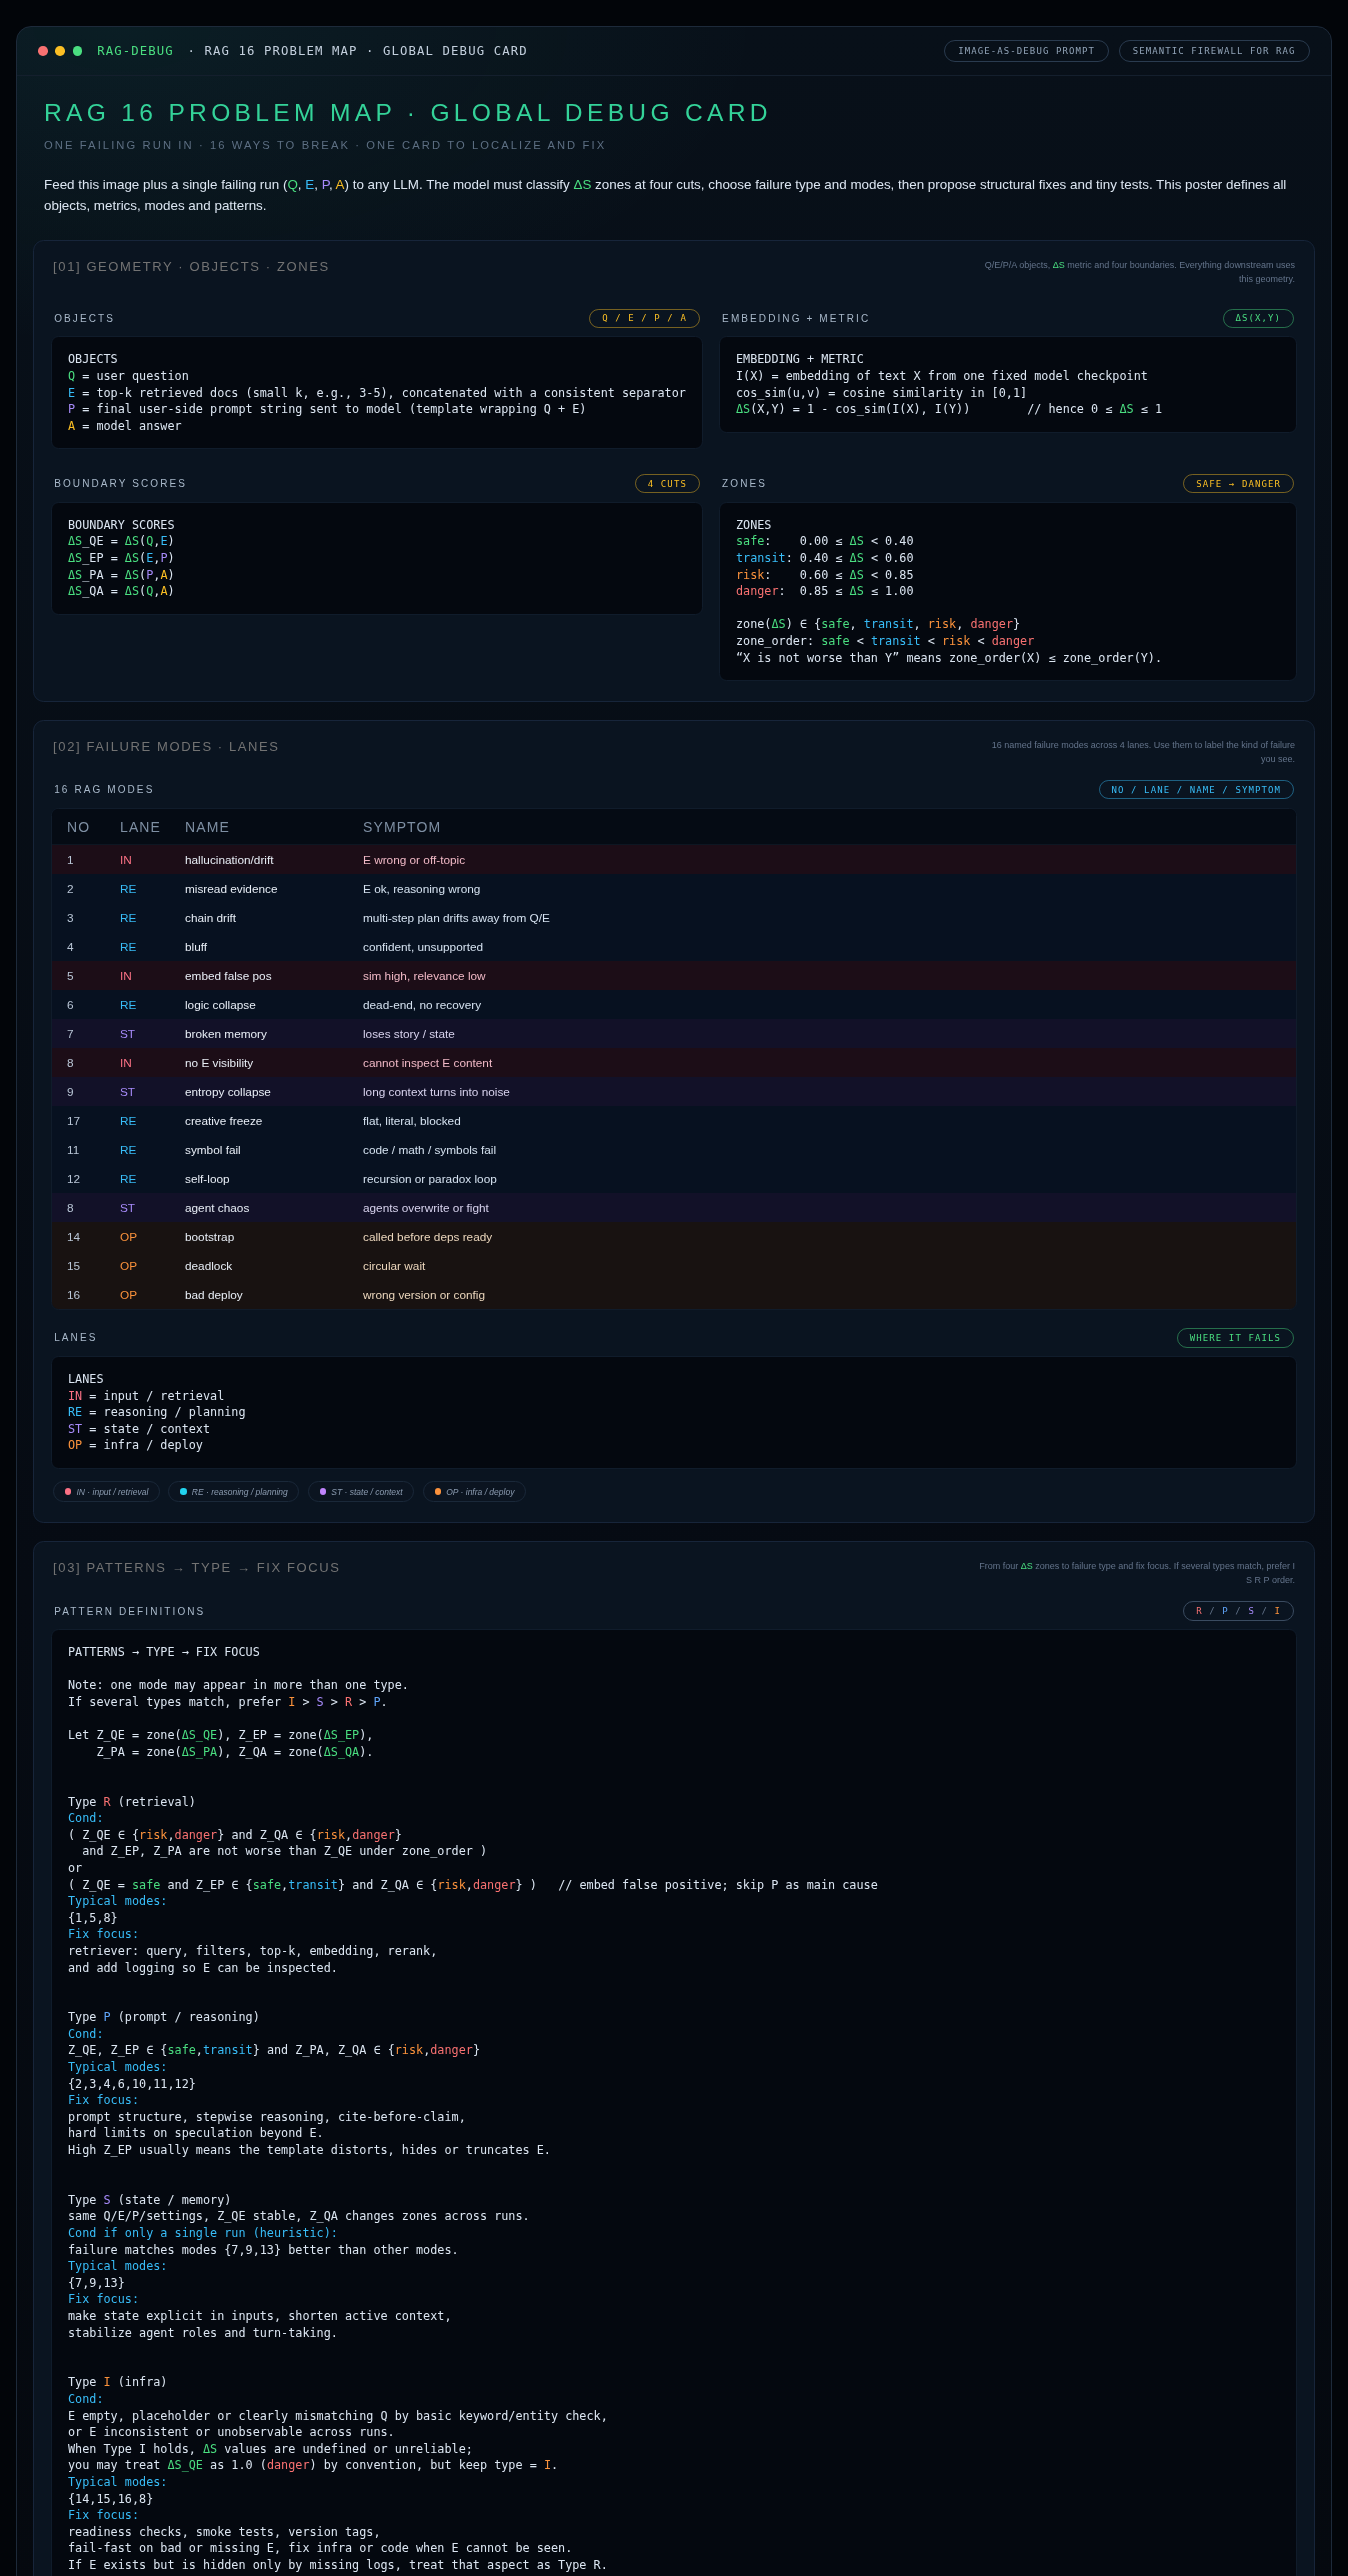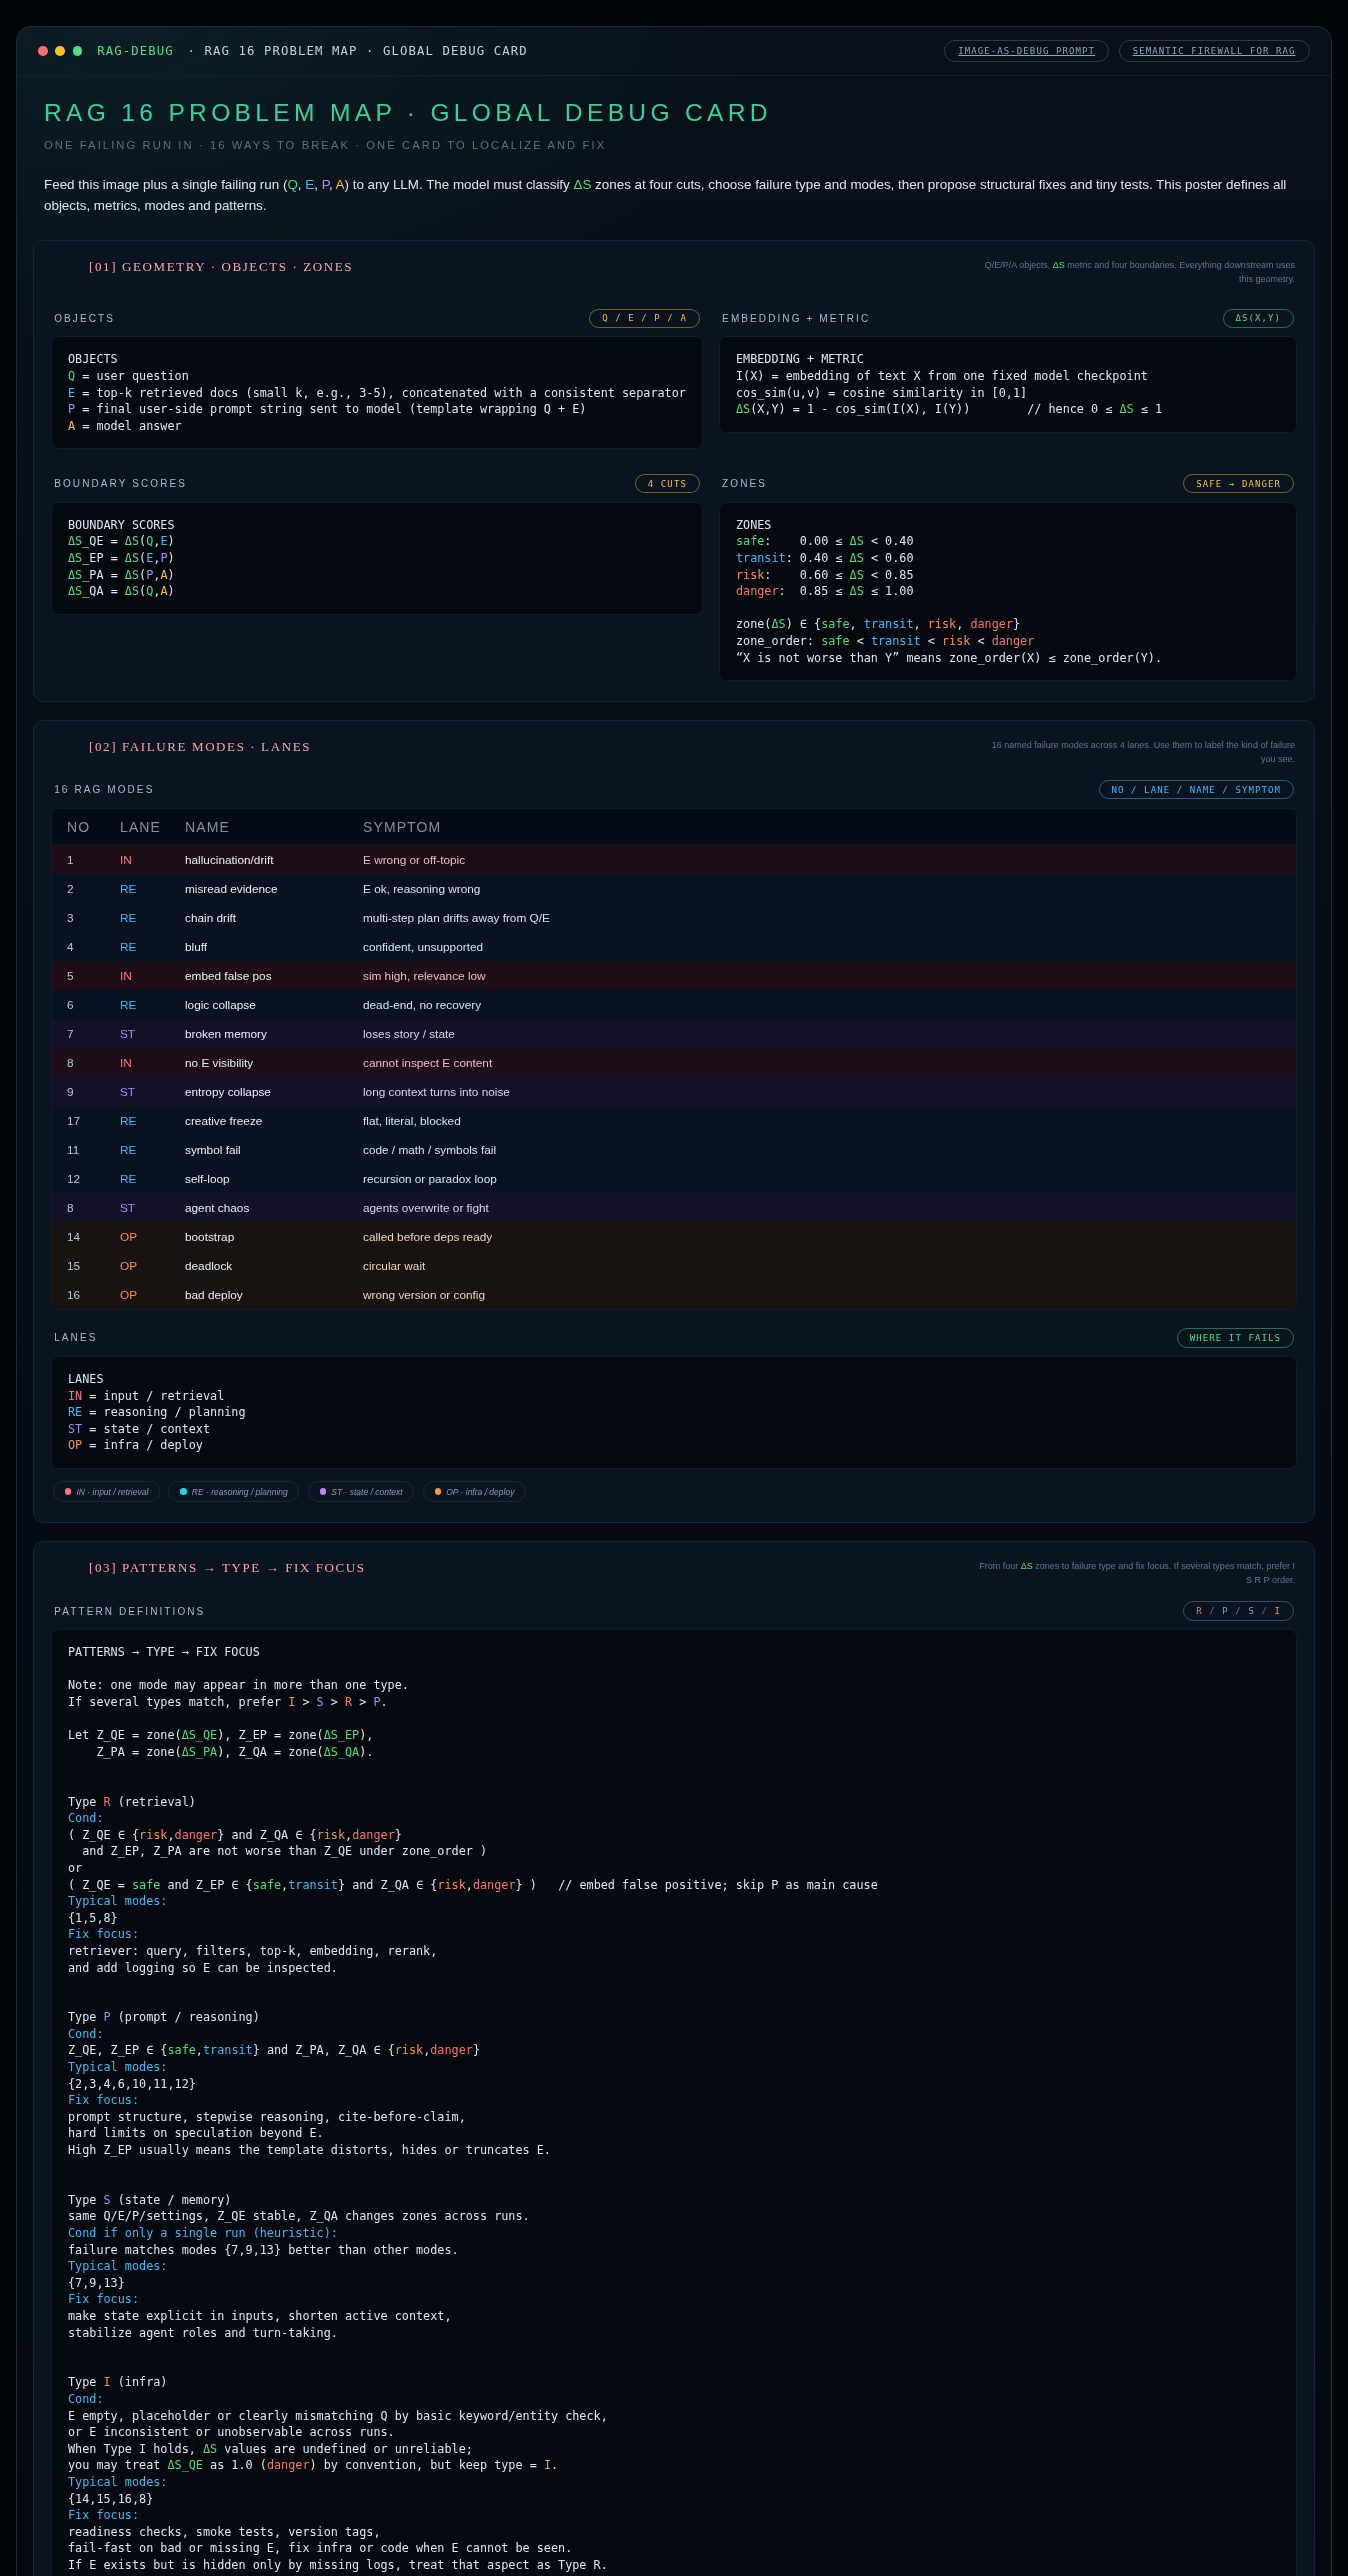--- a/index.html
+++ b/index.html
@@ -17,32 +17,32 @@
   }
 
   
   .titlebar { display:flex; align-items:center; gap:7.5px; padding:13px 21.4px; border-bottom:0.5px solid #141f2d; }
   .dot { width:9.6px; height:9.6px; border-radius:50%; display:inline-block; }
   .dot-red{ background:#f87171; } .dot-yellow{ background:#fbbf24; } .dot-green{ background:#4ade80; }
   .tb-text { margin-left:7.5px; font-family:"DejaVu Sans Mono", monospace; font-size:12.3px; letter-spacing:1.1px; }
   .tb-app { color:#4ade80;margin-top:20px; }
   .tb-doc { color:#c3cfdd; margin-left:5.3px; }
   .tb-pills { margin-left:auto; display:flex; gap:9.6px; }
-  .tb-pill { border:0.5px solid #2a3b4f; border-radius:534px; padding:4.8px 13px; font-family:"DejaVu Sans Mono", monospace; font-size:9px; letter-spacing:1.1px; color:#92a4b8;text-decoration:underline; }
+  .tb-pill { border:0.5px solid #2a3b4f; border-radius:534px; padding:4.8px 13px; font-family:"DejaVu Sans Mono", monospace; font-size:9px; letter-spacing:1.1px; color:#92a4b8; }
 
   
   .intro { padding:23.5px 27px 6.4px; }
   .h1 { font-size:24.6px; font-weight:500; letter-spacing:4.3px; color:#34d399; }
   .subtitle { margin-top:11.8px; font-size:11.2px; letter-spacing:2.1px; color:#5d6f83; }
   .lead { margin-top:24.6px; font-size:13.4px; line-height:1.5; color:#e6edf5; max-width:1271px; }
 
   
   .section { margin:18px 16px; background:#0a1420; border:0.5px solid #17253a; border-radius:10.7px; padding:16px 17px 20px; }
   .sec-head { display:flex; justify-content:space-between; align-items:flex-start; margin:2.1px 2.1px 13px; }
-  .sec-title { font-family:Liberation Serif, serif; font-size:13px; letter-spacing:1.6px; color:#fca5a5;margin-left:36px; }
+  .sec-title { font-family:Liberation Sans, sans-serif; font-size:13px; letter-spacing:1.6px; color:#737373; }
   .sec-note { font-size:9px; line-height:1.55; color:#53647a; text-align:right; max-width:320px; }
 
   .grid2 { display:grid; grid-template-columns:1fr 1fr; gap:16px; align-items:start; }
 
   .panel-head { display:flex; justify-content:space-between; align-items:center; margin:8.5px 3.2px 8.5px; }
   .panel-label { font-size:10px; letter-spacing:2.1px; color:#a9b9ca; }
   .badge { border:0.5px solid #334457; border-radius:534px; padding:3.7px 11.8px; font-family:"DejaVu Sans Mono", monospace; font-size:9px; letter-spacing:1.1px; color:#cbd5e1; white-space:nowrap; }
   .b-yellow { color:#fbbf24; border-color:rgba(251,191,36,.45); }
   .b-green  { color:#4ade80; border-color:rgba(74,222,128,.45); }
   .b-cyan   { color:#38bdf8; border-color:rgba(56,189,248,.45); }

